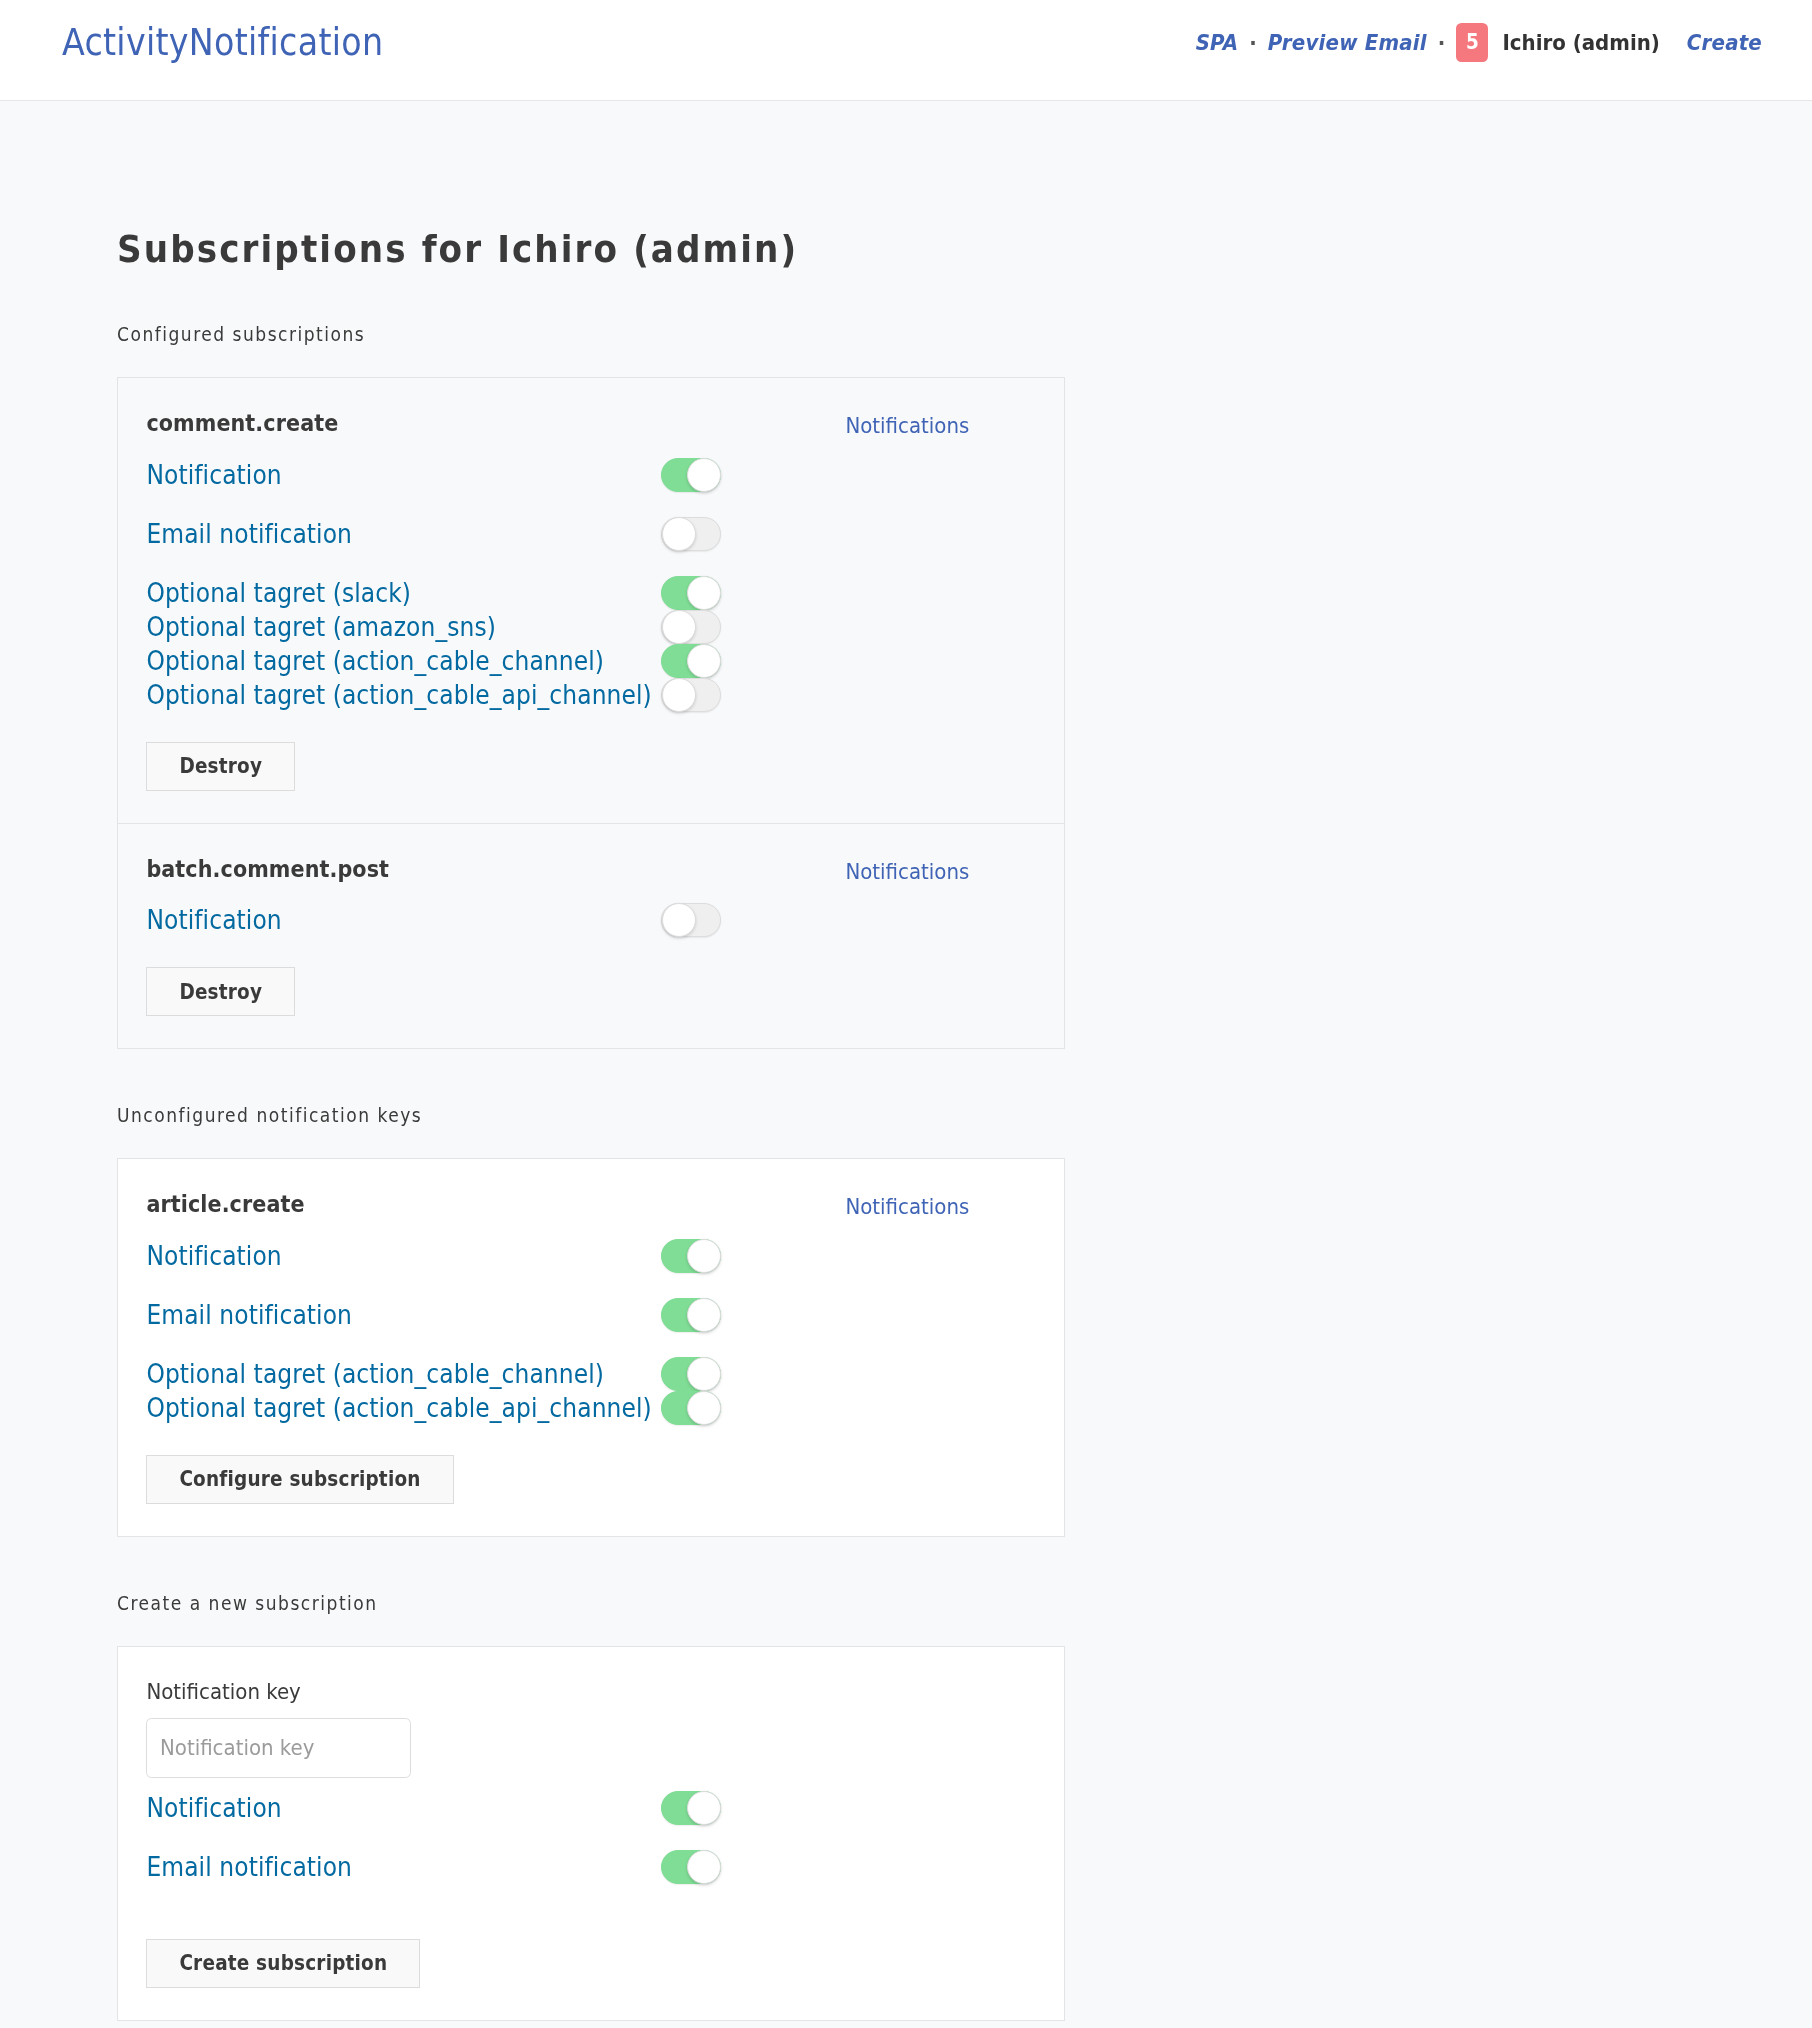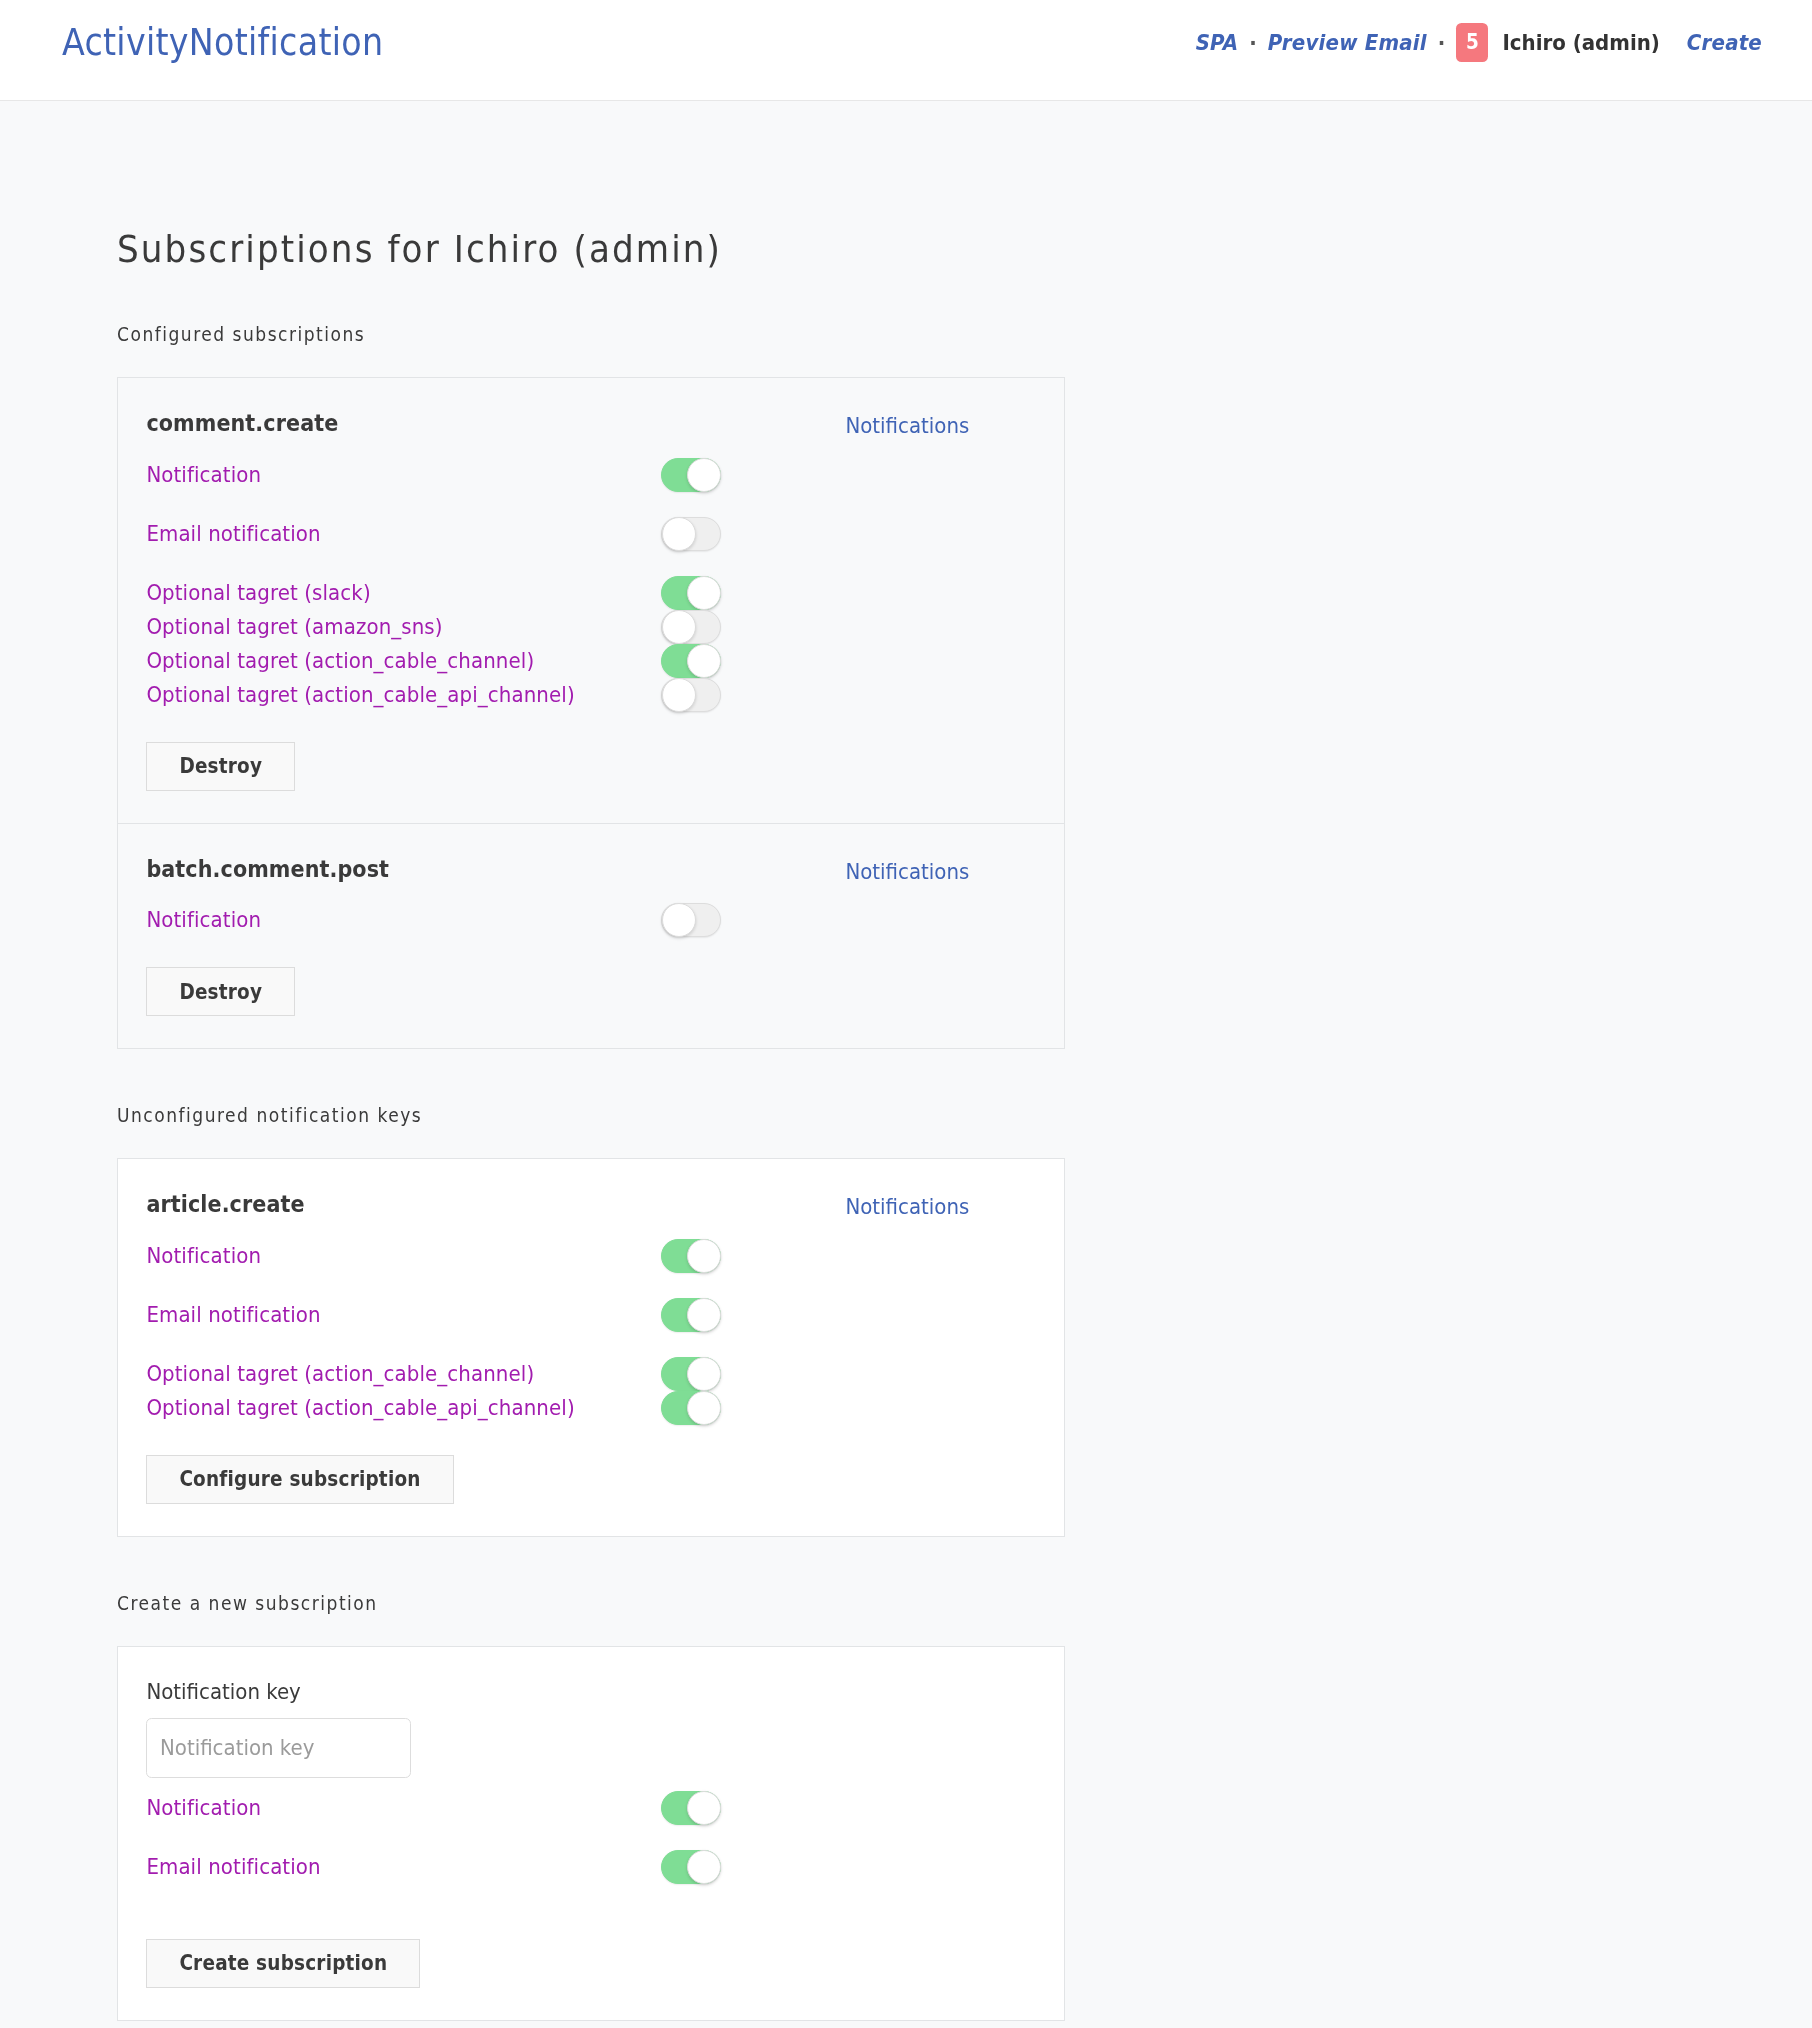--- a/index.html
+++ b/index.html
@@ -75,21 +75,21 @@
   
   .page {
     padding: 0 0 142px 0;
   }
   .container {
     margin-left: 117px;
     width: 948px;
   }
   h1.page-title {
     font-size: 38px;
-    font-weight: 400;
+    font-weight: 700;
     color: #3a3a3a;
     letter-spacing: 2.1px;
     margin: 0;
     padding: 129px 0 0 0;
     line-height: 1;
   }
   h2.section-title {
     font-size: 19px;
     font-weight: 400;
     color: #3a3a3a;
@@ -139,22 +139,22 @@
   
   .rows { margin-top: 12.6px; }
   .row {
     display: flex;
     align-items: center;
     height: 34px;
     position: relative;
   }
   .row.spaced { margin-bottom: 25px; }
   .row-label {
-    font-size: 22px;
-    color: #a21caf;
+    font-size: 26px;
+    color: #0369a1;
     letter-spacing: 0.1px;
     line-height: 34px;
   }
   .toggle {
     position: absolute;
     left: 515px;
     top: 50%;
     transform: translateY(-50%);
     width: 60px;
     height: 34px;

